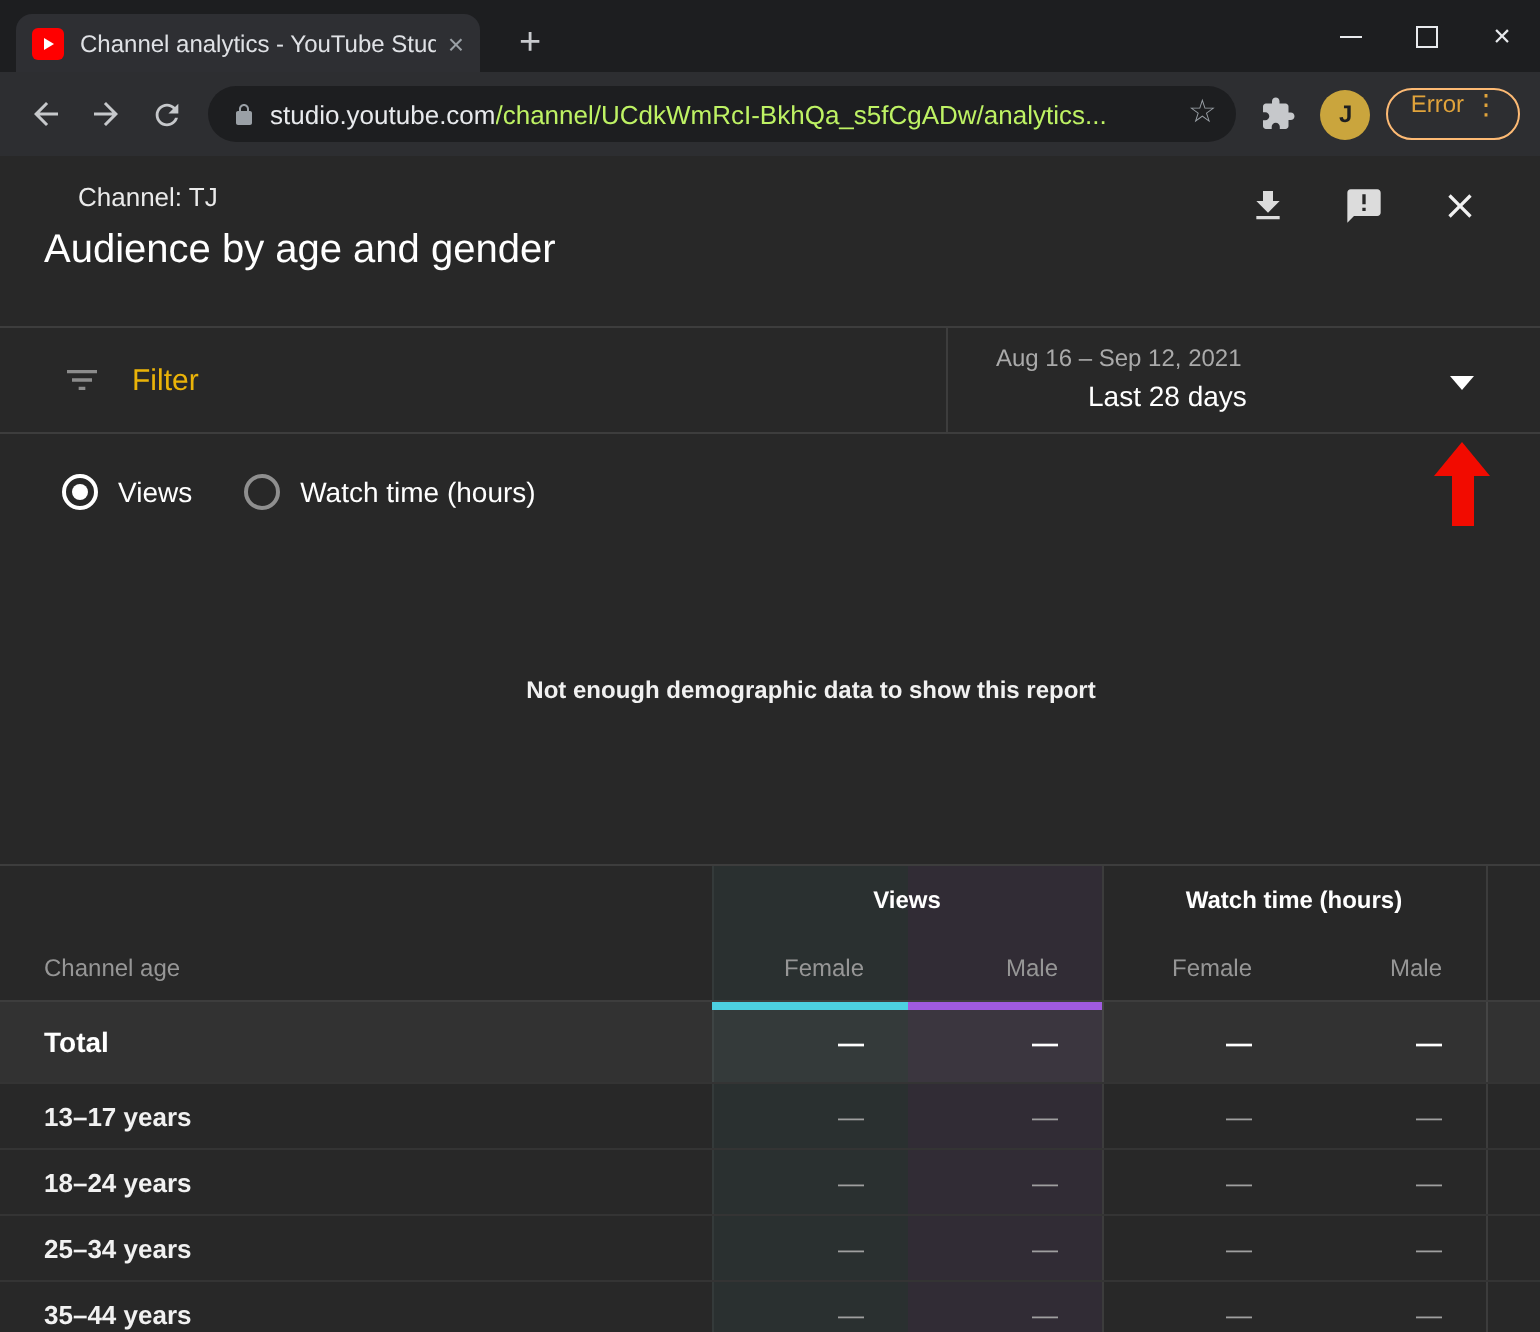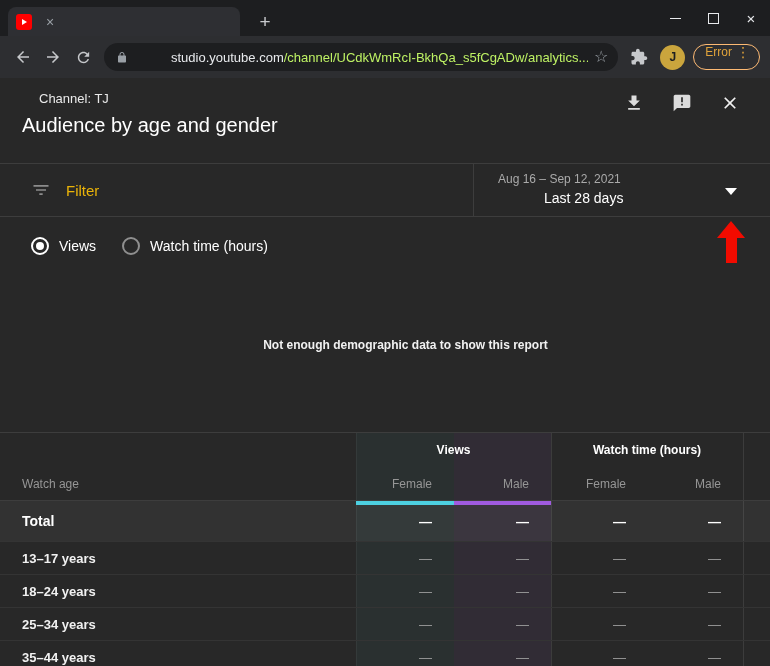--- a/index.html
+++ b/index.html
@@ -25,21 +25,21 @@
   .min-glyph{width:11px;border-top:1.5px solid #e8eaed;display:block;}
   .max-glyph{width:9px;height:9px;border:1.2px solid #e8eaed;display:block;}
 
   .toolbar{position:absolute;top:36px;left:0;right:0;height:42px;background:#2d2e31;
        display:flex;align-items:center;}
   .nav-icon{width:30px;height:30px;display:flex;align-items:center;justify-content:center;flex:none;}
   .nav-icon:first-child{margin-left:8px;}
   .urlbar{height:28px;background:#1d1e20;border-radius:14px;flex:1;margin:0 8px 0 6px;
        display:flex;align-items:center;padding:0 10px 0 12px;min-width:0;}
   .lock{margin-right:7px;flex:none;display:flex;}
-  .url-domain{color:#e8eaed;font-size:13px;flex:none;margin-left:36px;}
+  .url-domain{color:#e8eaed;font-size:13px;flex:none;}
   .url-path{color:#bef264;font-size:13px;white-space:nowrap;overflow:hidden;flex:1;}
   .star{color:#9aa0a6;font-size:16px;margin-left:6px;flex:none;line-height:1;}
   .puzzle{width:26px;height:26px;display:flex;align-items:center;justify-content:center;flex:none;}
   .avatar{width:25px;height:25px;border-radius:50%;background:#caa53d;color:#1e1f21;font-size:12px;
        font-weight:bold;display:flex;align-items:center;justify-content:center;margin:0 8px;flex:none;}
   .error-pill{height:24px;border:1px solid #fdba74;border-radius:13px;display:flex;align-items:flex-start;
        padding:0 5px 0 11px;margin-right:10px;flex:none;}
   .error-text{color:#e0a33b;font-size:12px;}
   .kebab{font-size:14px;color:#e0a33b;padding:0 4px;line-height:1;}
 
@@ -112,20 +112,21 @@
 </head>
 <body>
 
 <div class="window">
 
   <div class="titlebar">
     <div class="tab">
       <span class="favicon">
           <span class="play"></span>
         </span>
+      <span class="tab-title">Channel analytics - YouTube Stud</span>
       <span class="tab-close">×</span>
     </div>
     <span class="new-tab">+</span>
     <div class="win-controls">
       <span class="win-btn">
           <span class="min-glyph"></span>
         </span>
       <span class="win-btn">
           <span class="max-glyph"></span>
         </span>
@@ -234,21 +235,21 @@
       <div class="vline vl3"></div>
 
       <div class="trow gh-row">
         <div class="cell"></div>
         <div class="cell gcell">Views</div>
         <div class="cell gcell">Watch time (hours)</div>
         <div class="cell"></div>
       </div>
 
       <div class="trow sh-row">
-        <div class="cell c-label row-head">Watch age</div>
+        <div class="cell c-label row-head">Channel age</div>
         <div class="cell c-val sub-h">Female</div>
         <div class="cell c-val sub-h">Male</div>
         <div class="cell c-val sub-h">Female</div>
         <div class="cell c-val sub-h">Male</div>
         <div class="cell"></div>
       </div>
 
       <div class="trow total-row">
         <div class="cell c-label total-label">Total</div>
         <div class="cell c-val total-dash">

